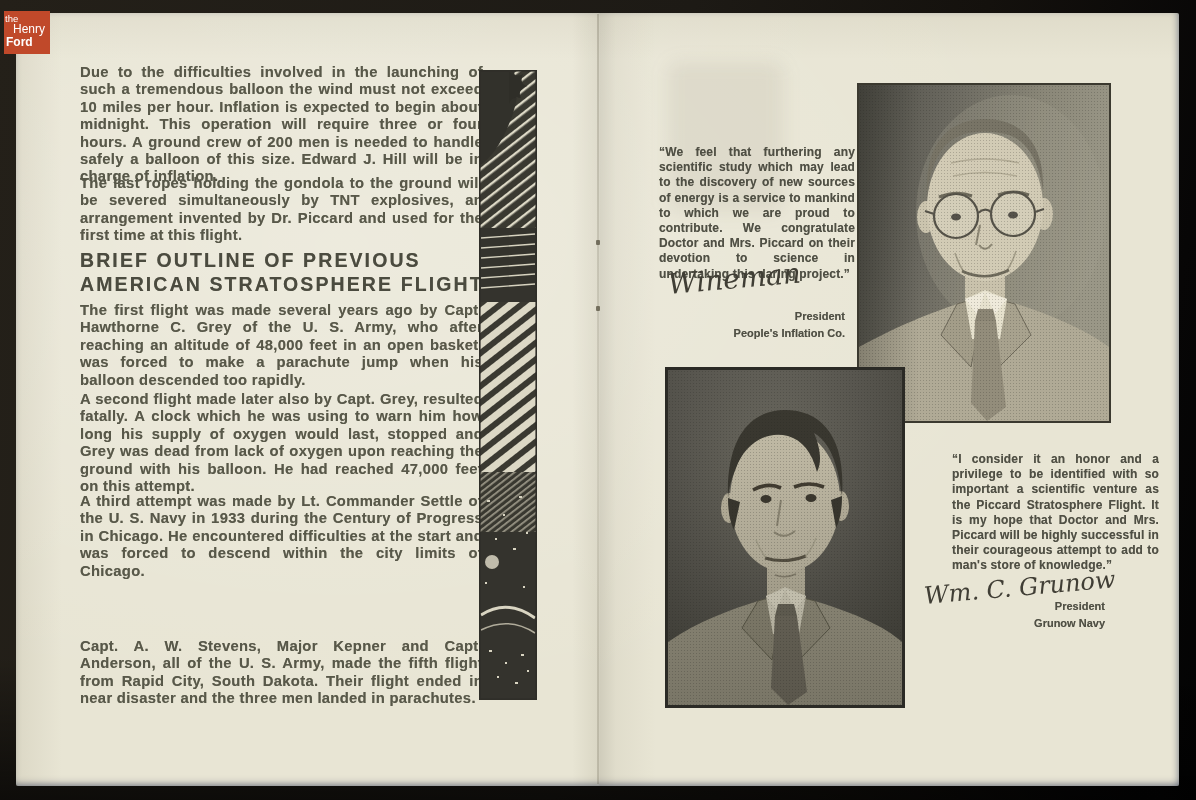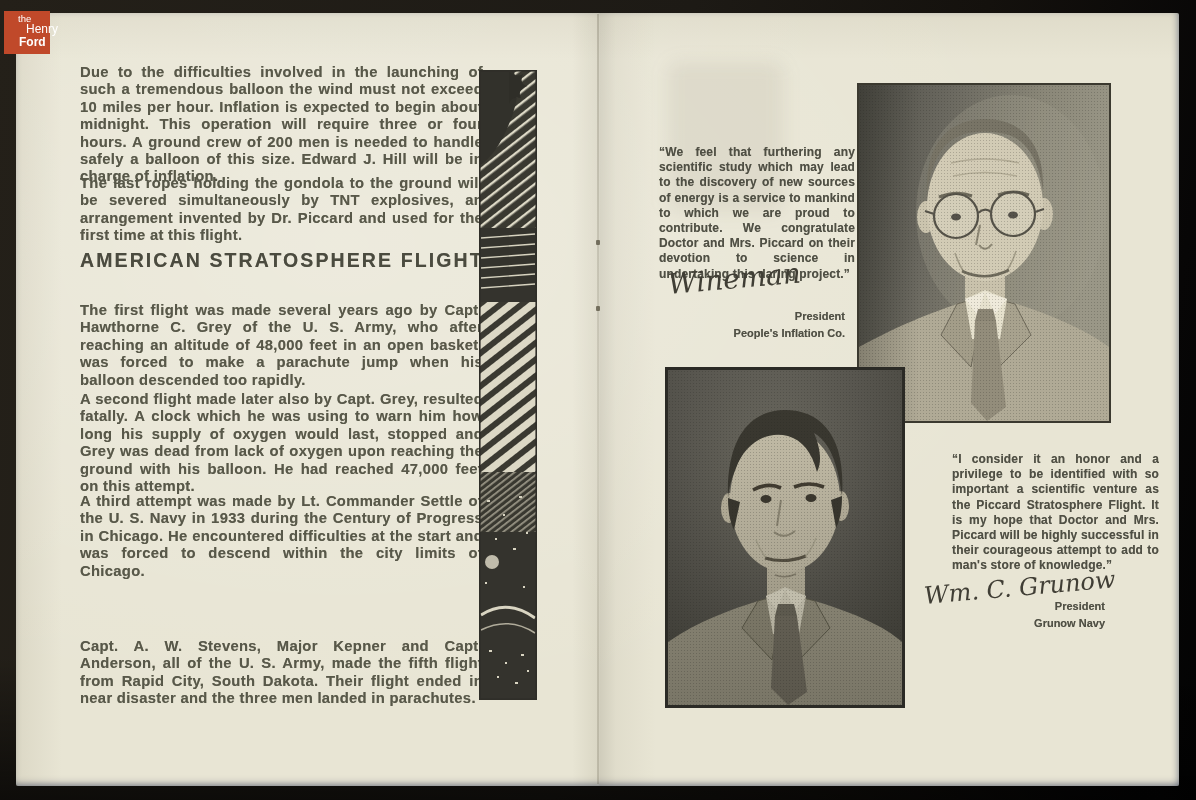--- a/index.html
+++ b/index.html
@@ -20,21 +20,21 @@
       linear-gradient(180deg, rgba(120,110,80,0.08) 0%, rgba(120,110,80,0) 6%),
       #e8e5d4;
     border-radius:2px;
     box-shadow: inset -4px 0 7px -3px rgba(52,62,92,0.45), inset 0 -5px 7px -3px rgba(48,56,82,0.5);
   }
   .crease { position:absolute; left:597px; top:14px; width:2px; height:770px;
     background:linear-gradient(180deg, rgba(70,64,46,0.22), rgba(70,64,46,0.10) 60%, rgba(70,64,46,0.2)); }
   .staple { position:absolute; width:4px; height:5px; background:#55503f; border-radius:1px; opacity:0.75; }
   .logo {
     position:absolute; left:4px; top:11px; width:46px; height:43px;
-    background:#c0492a; color:#fff; box-sizing:border-box; padding:3px 2px 2px 13px; z-index:5;
+    background:#c0492a; color:#fff; box-sizing:border-box; padding:3px 2px 2px 0; z-index:5;
   }
   .logo .l1 { display:block; font-size:9.5px; line-height:9px; font-weight:normal; margin-left:1px; }
   .logo .l2 { display:block; font-size:12px; line-height:12px; font-weight:normal; margin-left:9px; }
   .logo .l3 { display:block; font-size:12px; line-height:14px; font-weight:bold; margin-left:2px; }
   .par {
     width:403px; font-size:14.8px; line-height:17.4px; font-weight:bold;
     color:#585849; text-align:justify; letter-spacing:0.3px;
     text-shadow:0 0 0.5px rgba(88,88,73,0.55);
   }
   .heading { color:#4b4b3f; font-weight:bold; font-size:19.5px; line-height:23.5px;
@@ -72,20 +72,21 @@
   <div class="logo">
     <span class="l1">the</span>
     <span class="l2">Henry</span>
     <span class="l3">Ford</span>
   </div>
 
   <p class="par abs" style="left:80px; top:64px; margin:0;">Due to the difficulties involved in the launching of such a tremendous balloon the wind must not exceed 10 miles per hour.  Inflation is expected to begin about midnight.  This operation will require three or four hours.  A ground crew of 200 men is needed to handle safely a balloon of this size.  Edward J. Hill will be in charge of inflation.</p>
   <p class="par abs" style="left:80px; top:175px; margin:0;">The last ropes holding the gondola to the ground will be severed simultaneously by TNT explosives, an arrangement invented by Dr. Piccard and used for the first time at this flight.</p>
 
   <div class="abs" style="left:80px; top:249px;">
+    <div class="heading">BRIEF OUTLINE OF PREVIOUS</div>
     <div class="heading">AMERICAN STRATOSPHERE FLIGHTS</div>
   </div>
 
   <p class="par abs" style="left:80px; top:302px; margin:0;">The first flight was made several years ago by Capt. Hawthorne C. Grey of the U. S. Army, who after reaching an altitude of 48,000 feet in an open basket, was forced to make a parachute jump when his balloon descended too rapidly.</p>
   <p class="par abs" style="left:80px; top:391px; margin:0;">A second flight made later also by Capt. Grey, resulted fatally.  A clock which he was using to warn him how long his supply of oxygen would last, stopped and Grey was dead from lack of oxygen upon reaching the ground with his balloon.  He had reached 47,000 feet on this attempt.</p>
   <p class="par abs" style="left:80px; top:493px; margin:0;">A third attempt was made by Lt. Commander Settle of the U. S. Navy in 1933 during the Century of Progress in Chicago.  He encountered difficulties at the start and was forced to descend within the city limits of Chicago.</p>
   <p class="par abs" style="left:80px; top:638px; margin:0;">Capt. A. W. Stevens, Major Kepner and Capt. Anderson, all of the U. S. Army, made the fifth flight from Rapid City, South Dakota.  Their flight ended in near disaster and the three men landed in parachutes.</p>
 
   <svg class="strip" viewBox="0 0 58 630" preserveAspectRatio="none" aria-label="woodcut strip of searchlight beams, balloon and crowd scene">
     <defs>

